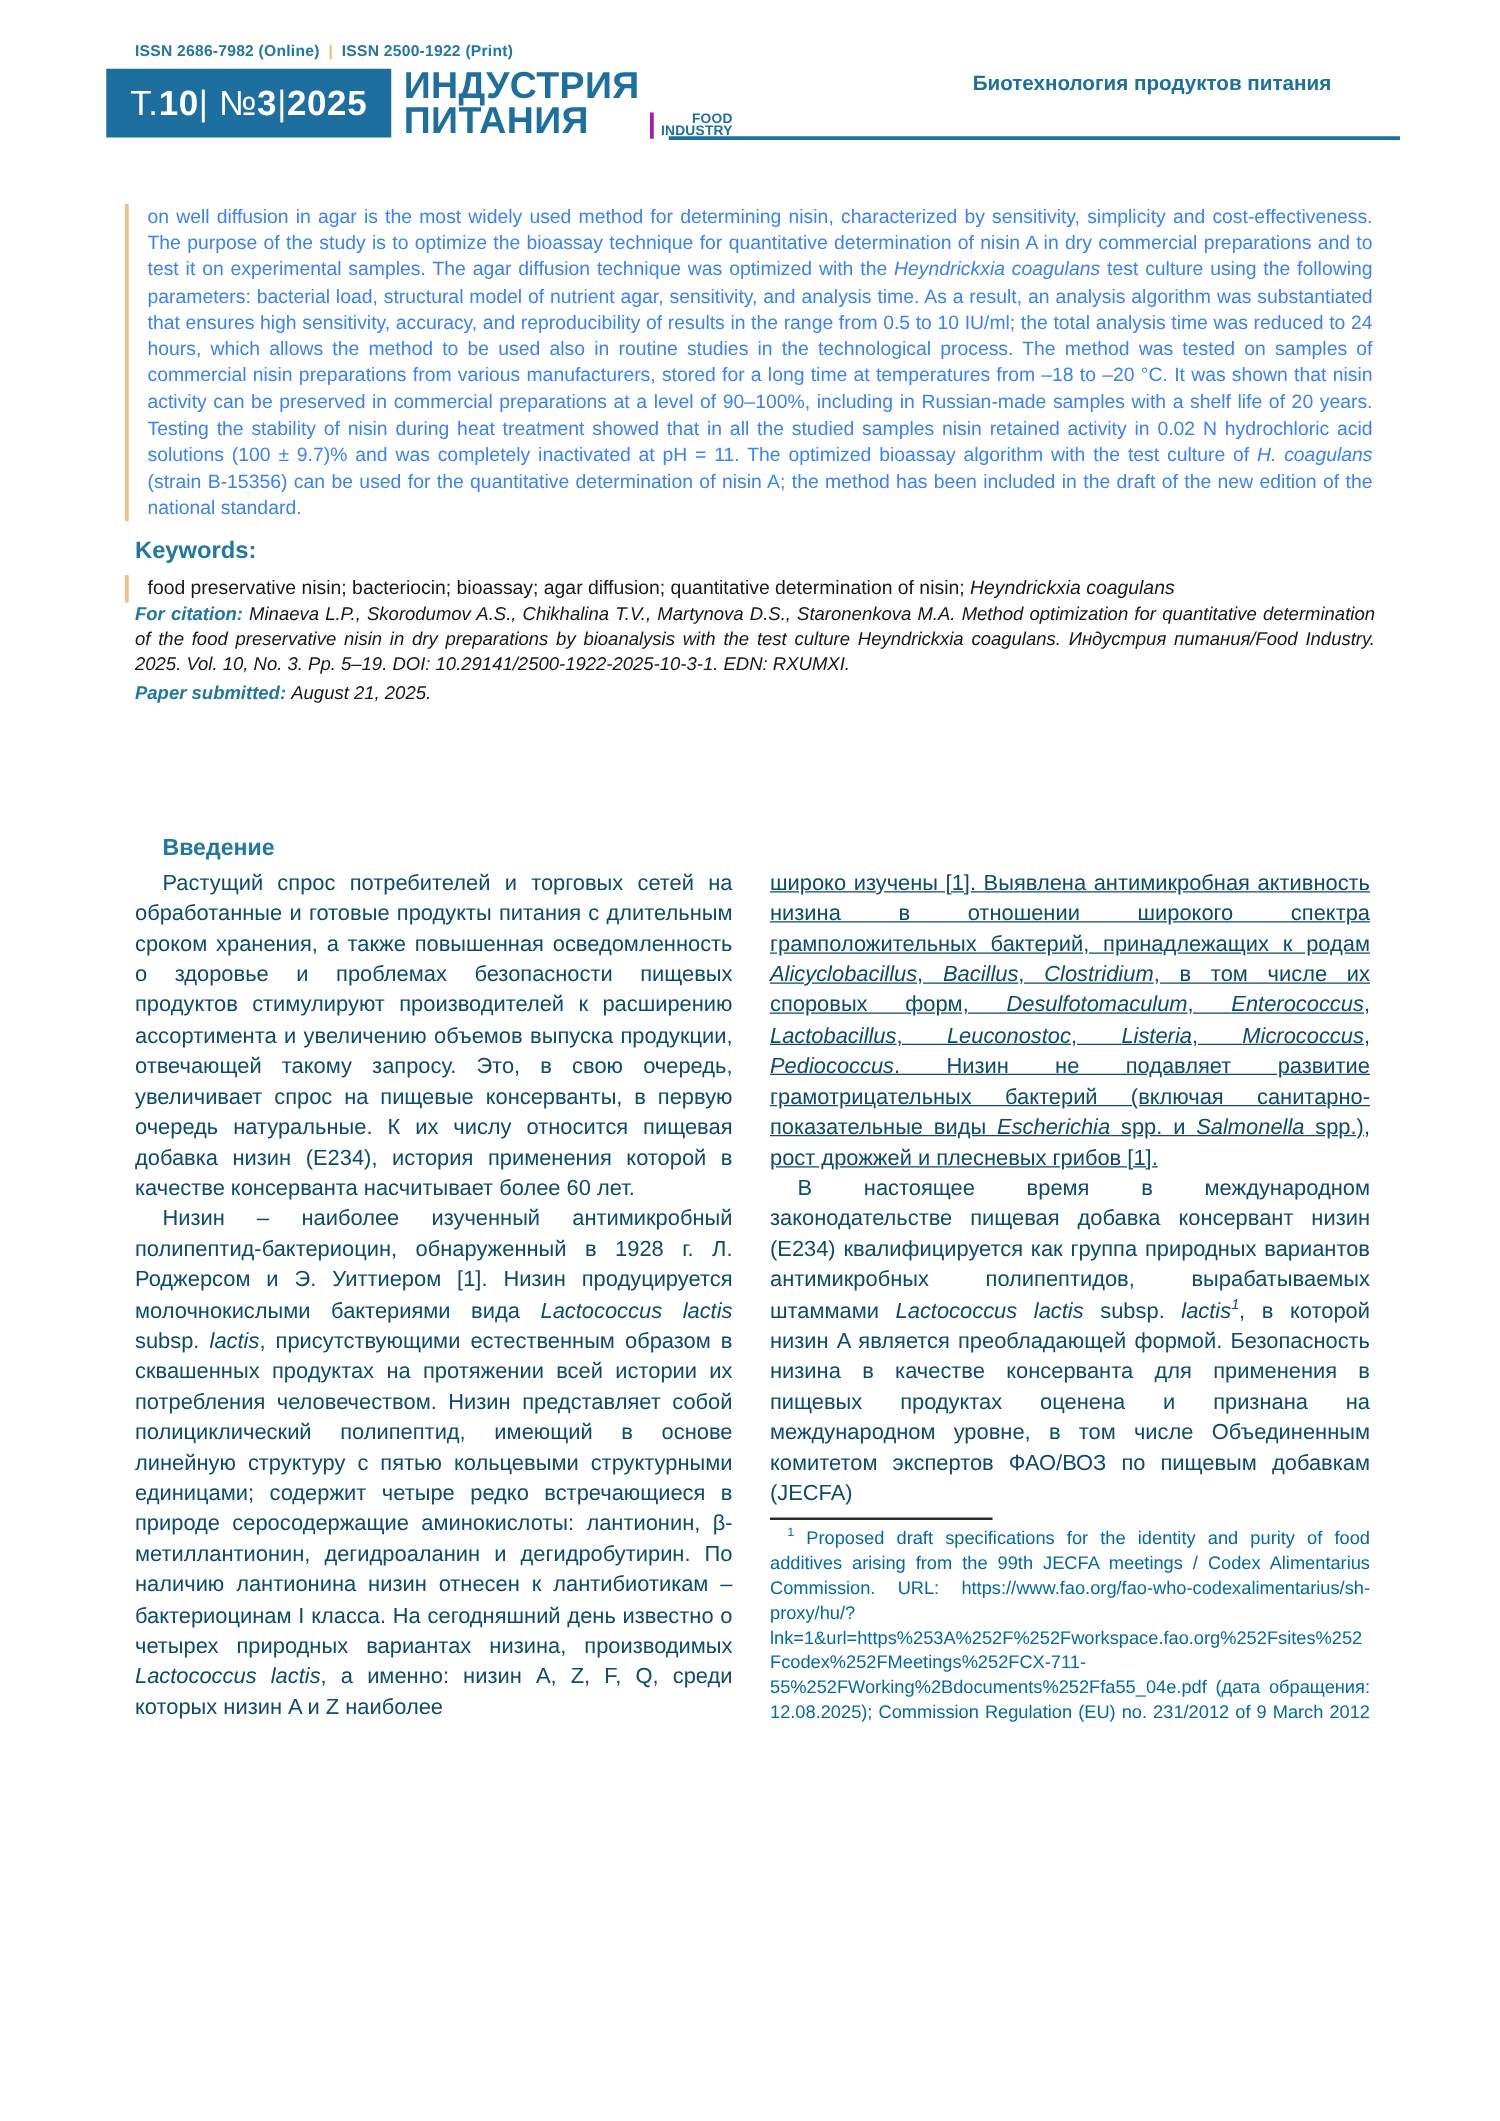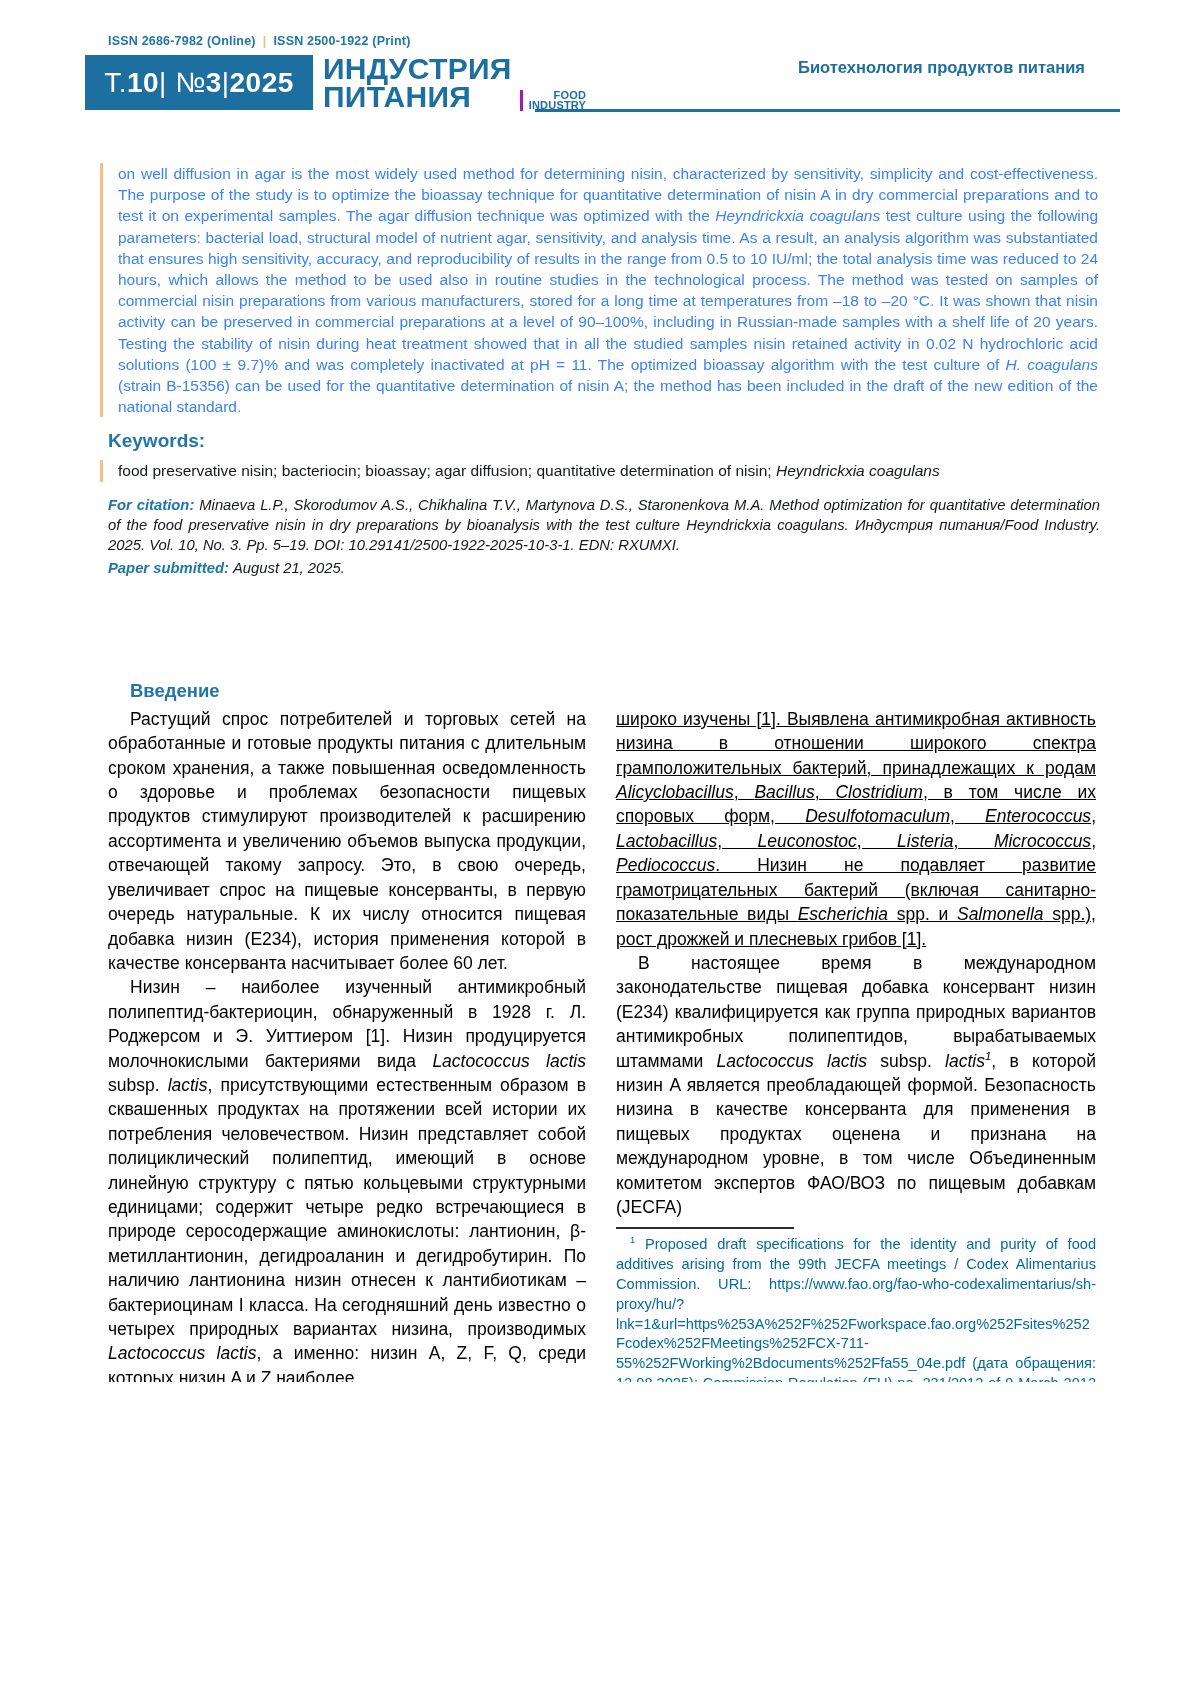--- a/index.html
+++ b/index.html
@@ -2,21 +2,21 @@
 <html lang="ru"><head>
 <meta charset="utf-8">
 <style>
   html,body { margin:0; padding:0; background:#ffffff; }
   .page {
     position:relative;
     width:1200px; height:1382px;
     margin:0 auto;
     background:#ffffff;
     box-sizing:border-box;
-    padding:34px 80px 0 85px;
+    padding:34px 100px 0 85px;
     font-family:"Liberation Sans","DejaVu Sans",sans-serif;
     color:#1b1e24;
     overflow:hidden;
   }
   
   .issn-line { margin-left:23px; font-size:12.5px; font-weight:bold; color:#2077A6; letter-spacing:0.2px; }
   .issn-sep  { color:#F3BC77; font-weight:bold; padding:0 7px; }
   .header-row { display:flex; align-items:flex-start; margin-top:7px; height:56px; }
   .vol-box {
     width:228px; height:55px; background:#1C6F9E; color:#ffffff;
@@ -40,33 +40,33 @@
     border-left:3px solid #F6BE85; padding-left:15px;
     font-size:15.5px; line-height:21.2px; text-align:justify; color:#3b82f6;
   }
   .kw-head { margin-top:13px; margin-left:23px; font-size:19px; font-weight:bold; color:#2077A6; }
   .keywords {
     margin-top:8px; margin-left:15px; width:998px; box-sizing:border-box;
     border-left:3px solid #F6BE85; padding-left:15px;
     font-size:15.5px; line-height:21.2px; text-align:justify; color:#15181d;
   }
   .citation {
-    margin-top:13px; margin-left:23px; width:992px;
+    margin-top:0; margin-left:23px; width:992px;
     font-size:14.8px; line-height:20.4px; font-style:italic; text-align:justify; color:#15181d;
   }
   .submitted { margin-top:4px; margin-left:23px; font-size:14.8px; font-style:italic; color:#15181d; }
   
   .intro-head { margin-top:104px; margin-left:45px; font-size:18.5px; font-weight:bold; color:#2077A6; }
   .cols { display:flex; gap:30px; margin-left:23px; margin-top:5px; }
   .col { box-sizing:border-box; }
   .col-left  { width:478px; }
   .col-right { width:480px; }
   .cols p {
     margin:0; font-size:17.5px; line-height:24.4px; text-align:justify;
-    text-indent:22px; hyphens:auto; color:#000000;
+    text-indent:22px; hyphens:auto; color:#0c4a6e;
   }
   .col-right p:first-child { text-indent:0;text-decoration:underline; }
   .footnote { margin-top:8px; }
   .fn-rule { width:178px; height:0; border-top:2px solid #2B2B2B; margin-bottom:6px; }
   .fn-text { font-size:14.6px; line-height:19.8px; text-align:justify; text-indent:14px; color:#0369a1; word-break:break-word; }
   sup { font-size:0.65em; line-height:0; }
   
   .page-num { position:absolute; left:106px; top:1600px; font-size:17px; color:#9A9A9A; }
 </style>
 </head>

